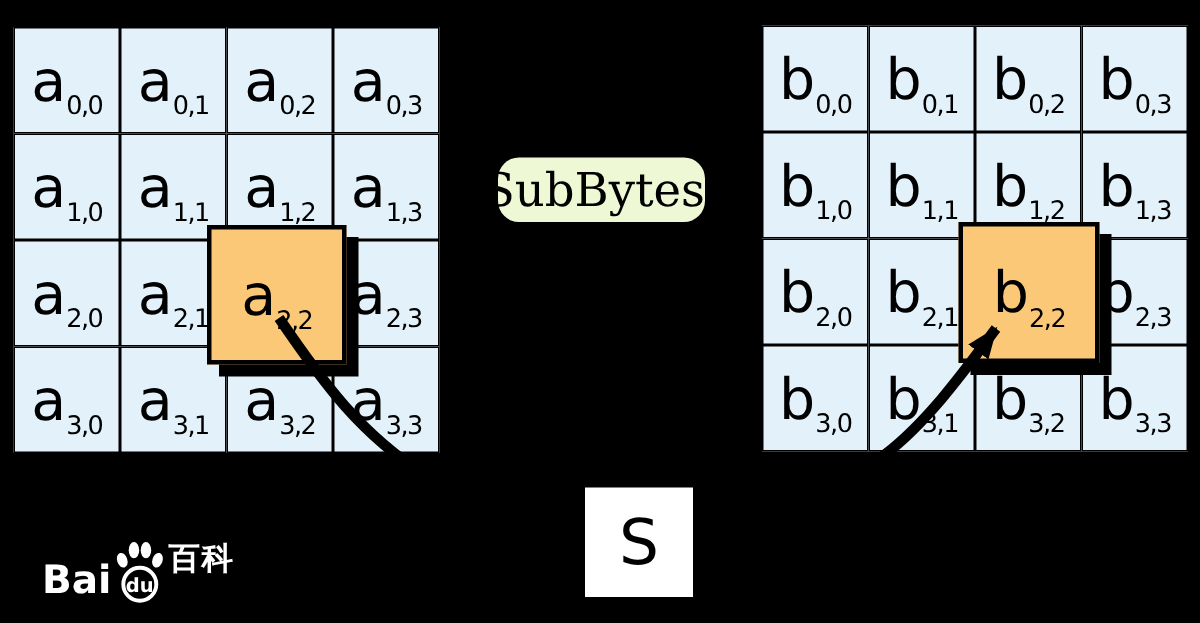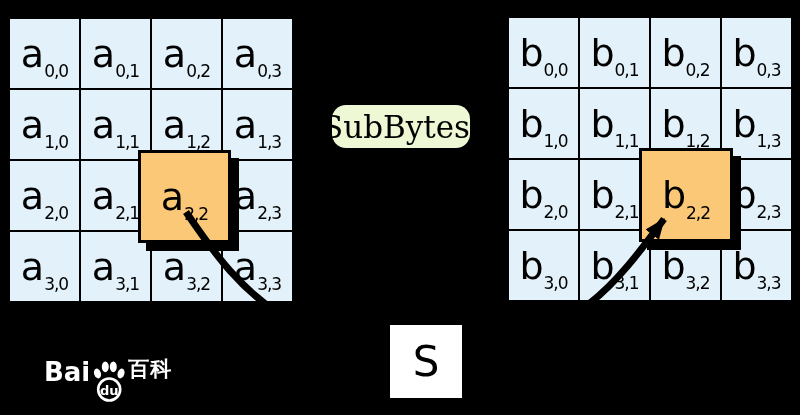--- a/index.html
+++ b/index.html
@@ -51,26 +51,26 @@
   .sbox{
     position:absolute;left:390px;top:325px;width:72px;height:73px;
     background:var(--sbox-bg);
     display:flex;align-items:center;justify-content:center;
     font-size:42px;color:#000;z-index:4;
   }
   
   .arrows{position:absolute;left:0;top:0;z-index:7;pointer-events:none;}
   
   .logo{
-    position:absolute;left:44px;top:359px;height:44px;
-    display:flex;color:#fff;z-index:8;
+    position:absolute;left:28px;top:359px;height:44px;
+    display:flex;align-items:flex-end;color:#fff;z-index:8;
   }
   .logo-bai{font-size:26px;font-weight:bold;line-height:1;margin-bottom:3px;letter-spacing:0;}
   .logo-paw{margin:0 1px;}
-  .logo-baike{font-size:21px;font-weight:bold;line-height:1;margin-bottom:4px;letter-spacing:1px;}
+  .logo-baike{font-size:21px;font-weight:bold;line-height:1;margin-bottom:20px;letter-spacing:1px;}
   
   .watermark{
     position:absolute;right:4px;top:386px;
     font-size:17px;color:var(--wm-color);z-index:8;
     font-family:"Liberation Sans","DejaVu Sans",sans-serif;
   }
 </style>
 </head>
 <body>
 

